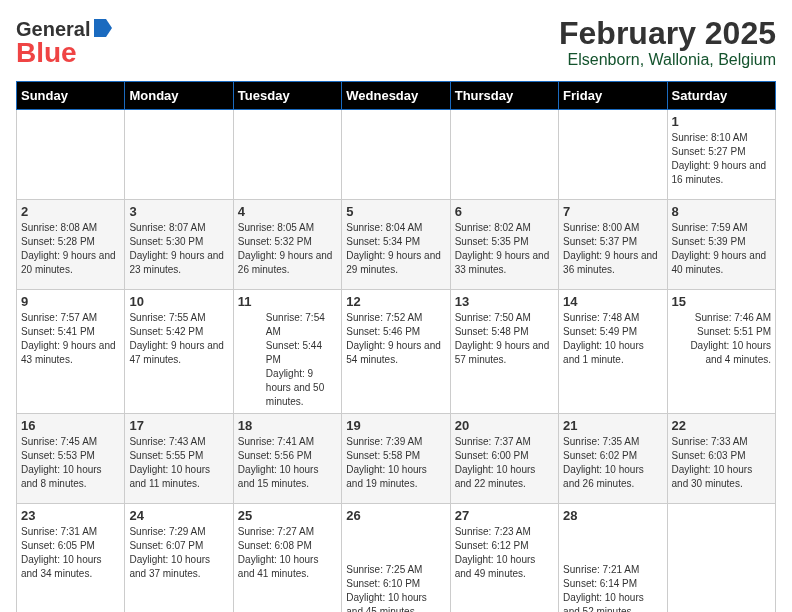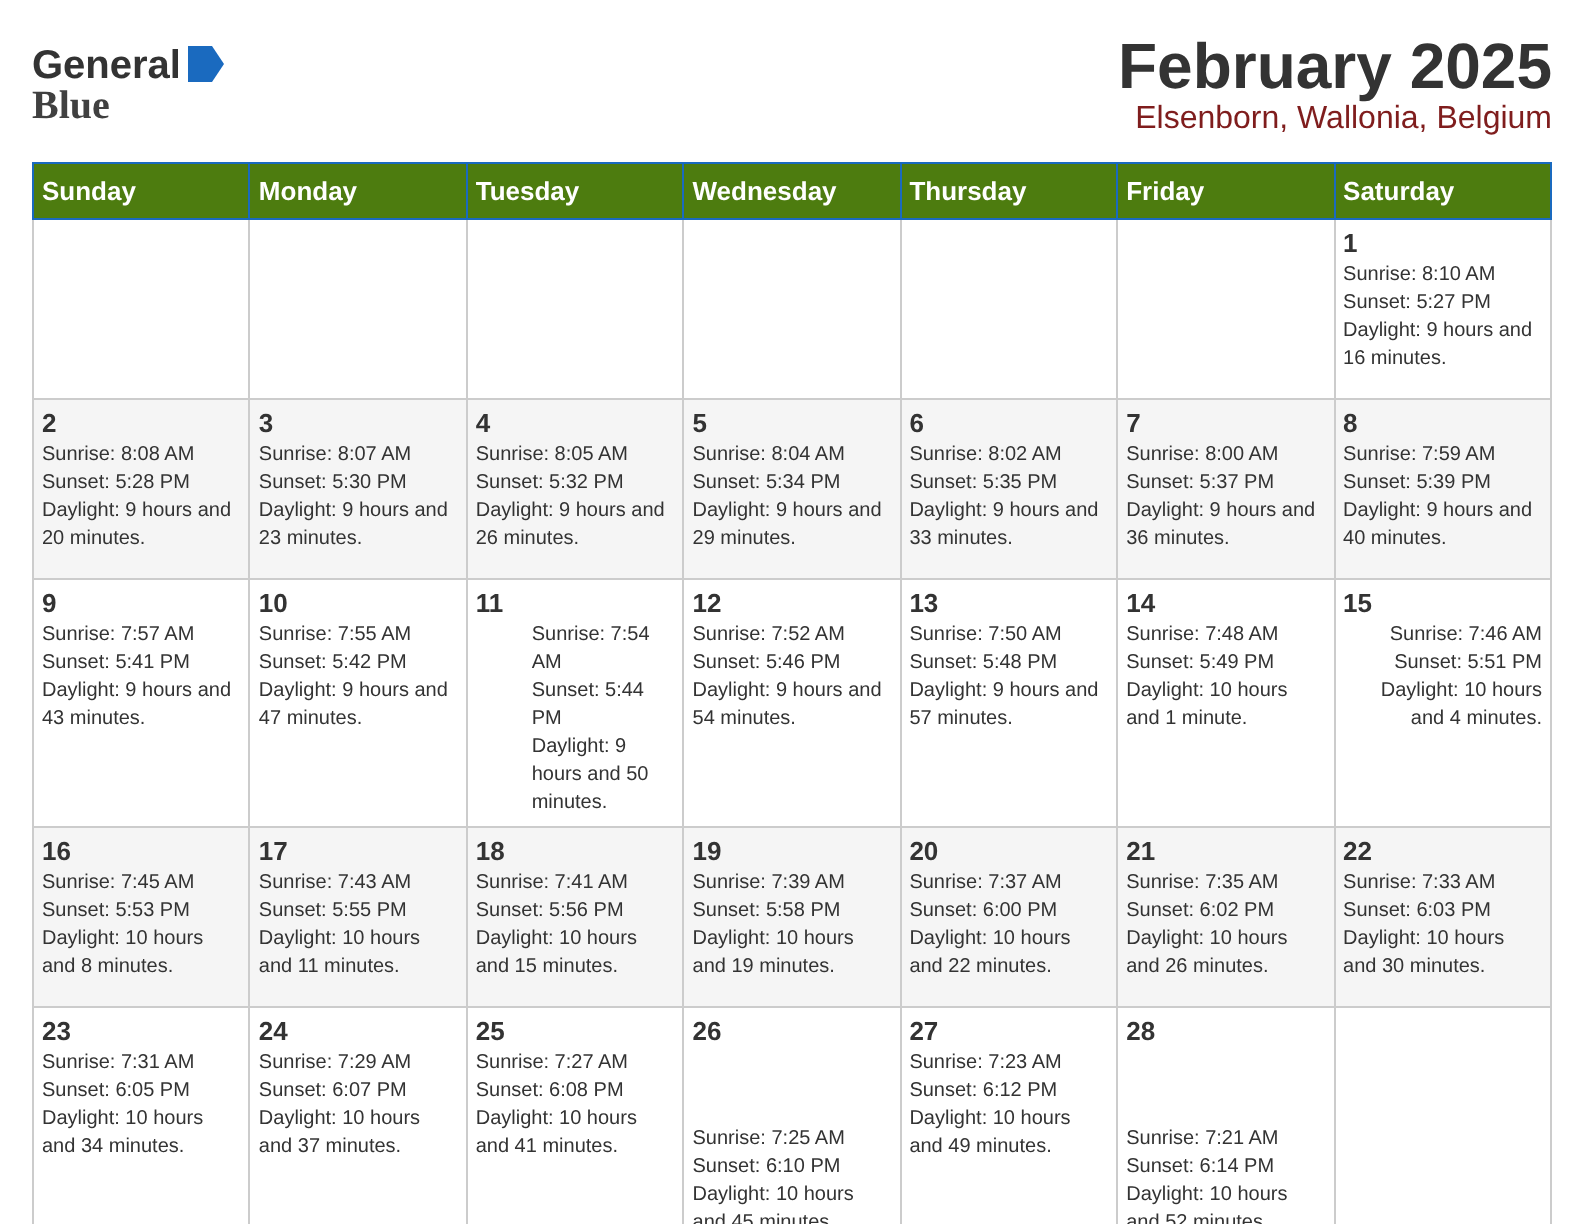--- a/index.html
+++ b/index.html
@@ -21,46 +21,45 @@
       flex-direction: column;
       align-items: flex-start;
     }
     .logo-general {
       font-size: 20px;
       font-weight: bold;
       color: #333;
       line-height: 1;
     }
     .logo-blue {
-      font-size: 20px;
-      font-weight: bold;
-      color: #404040;
+      font-size: 28px;
+      font-weight: bold;
+      color: #ef4444;
       line-height: 1;
-      font-family: Liberation Serif, serif;
     }
     .title-block {
       text-align: right;
     }
     .title-month {
       font-size: 32px;
       font-weight: bold;
       color: #333;
       line-height: 1.1;
     }
     .title-location {
       font-size: 16px;
-      color: #7f1d1d;
+      color: #14532d;
     }
     .calendar {
       width: 100%;
       border-collapse: collapse;
       border: 1px solid #ccc;
     }
     .calendar th {
-      background-color: #4d7c0f;
+      background-color: #000000;
       color: #fff;
       font-size: 13px;
       font-weight: bold;
       padding: 6px 4px;
       text-align: left;
       border: 1px solid #1a6abf;
     }
     .calendar td {
       vertical-align: top;
       width: 108px;

